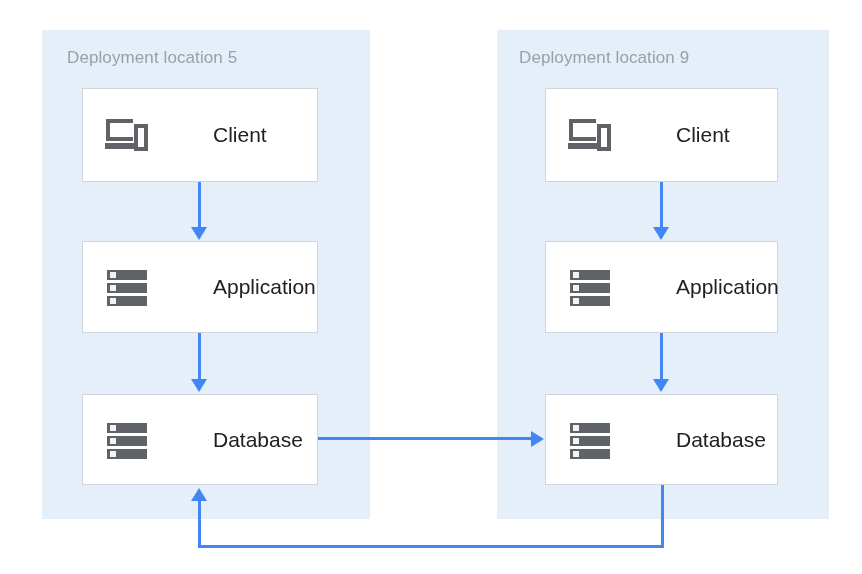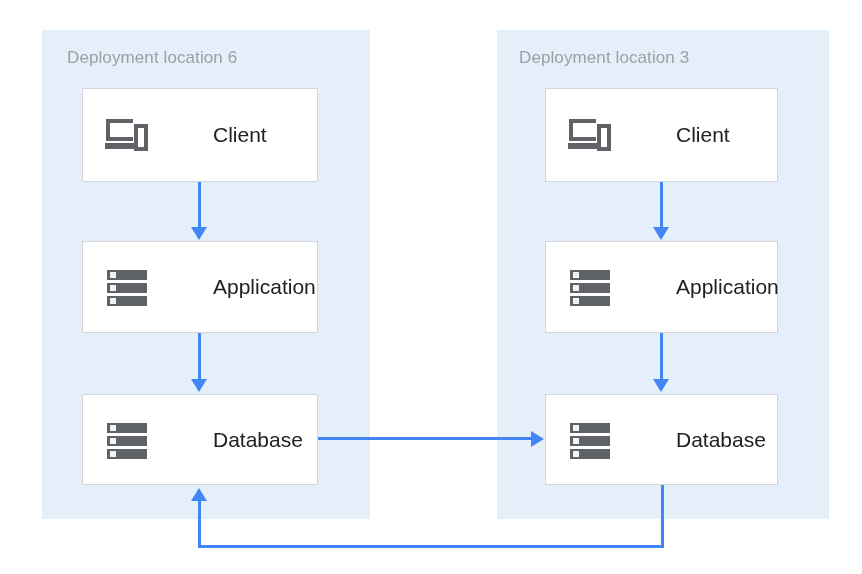--- a/index.html
+++ b/index.html
@@ -140,21 +140,21 @@
     border-bottom: 8px solid transparent;
     border-left: 13px solid #4285f4;
   }
 </style>
 </head>
 <body>
 
 <div id="canvas">
 
   <div class="zone" style="left:42px; top:30px; width:328px; height:489px;"></div>
-  <div class="zone-title" style="left:67px; top:48px;">Deployment location 6</div>
+  <div class="zone-title" style="left:67px; top:48px;">Deployment location 5</div>
 
   <div class="node" style="left:82px; top:88px; width:236px; height:94px;">
     <div class="node-icon ico-devices">
       <span class="screen"></span>
       <span class="base"></span>
       <span class="phone"></span>
     </div>
     <div class="node-label">Client</div>
   </div>
 
@@ -188,21 +188,21 @@
           <i></i>
         </span>
       <span class="bar">
           <i></i>
         </span>
     </div>
     <div class="node-label">Database</div>
   </div>
 
   <div class="zone" style="left:497px; top:30px; width:332px; height:489px;"></div>
-  <div class="zone-title" style="left:519px; top:48px;">Deployment location 3</div>
+  <div class="zone-title" style="left:519px; top:48px;">Deployment location 9</div>
 
   <div class="node" style="left:545px; top:88px; width:233px; height:94px;">
     <div class="node-icon ico-devices">
       <span class="screen"></span>
       <span class="base"></span>
       <span class="phone"></span>
     </div>
     <div class="node-label">Client</div>
   </div>
 

